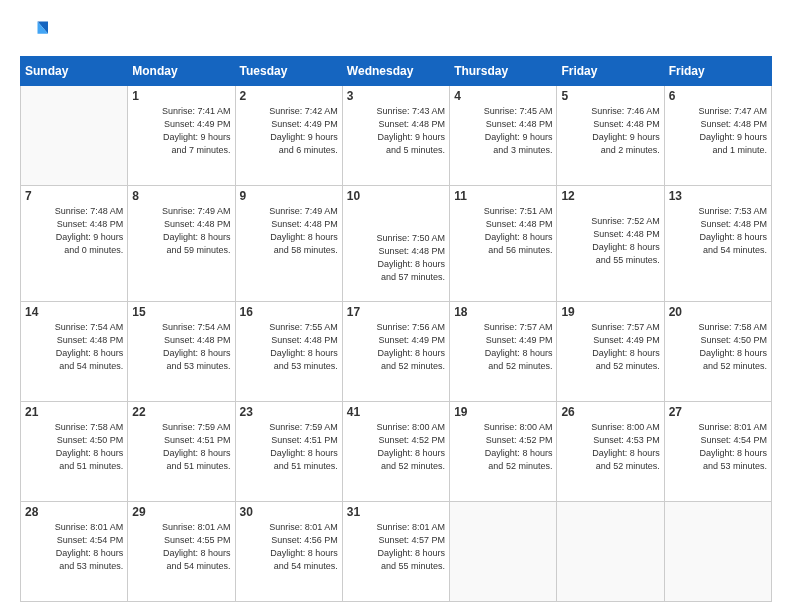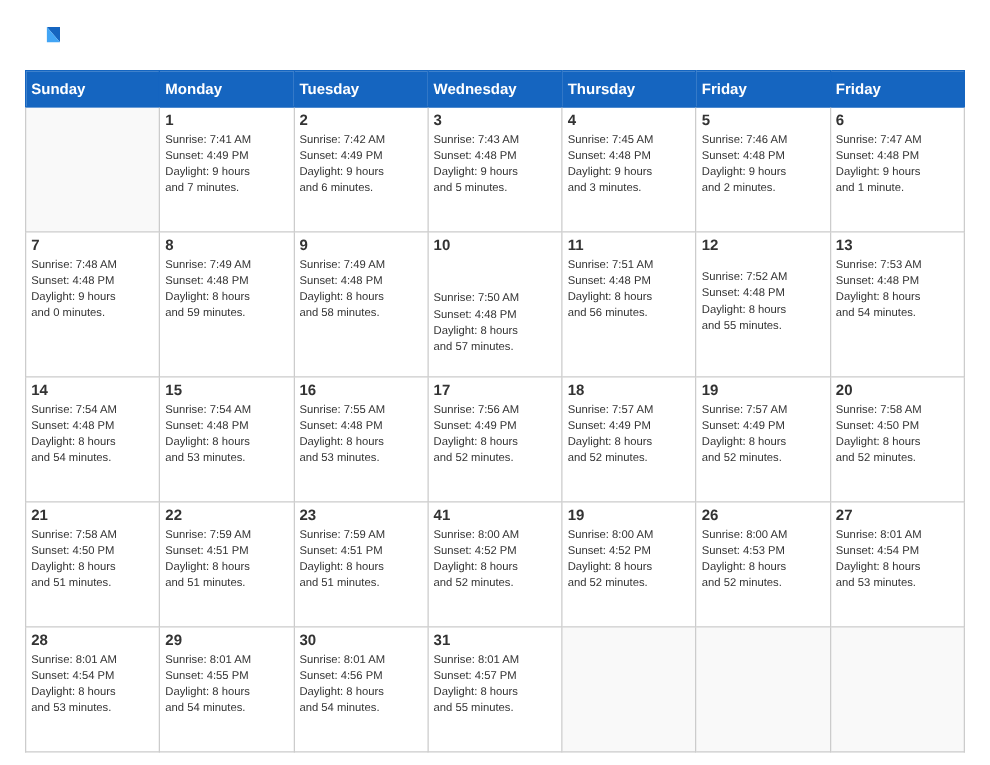--- a/index.html
+++ b/index.html
@@ -77,20 +77,21 @@
     .day-num {
       font-size: 12px;
       font-weight: bold;
       display: block;
       margin-bottom: 2px;
     }
     .day-info {
       font-size: 9px;
       line-height: 1.45;
       color: #333;
+      text-align: right;
     }
     .empty { background: #f9f9f9; }
   </style>
 </head>
 <body>
 
 <div class="page">
   <div class="header">
     <div class="logo">
       <svg class="logo-icon" viewBox="0 0 32 32">

